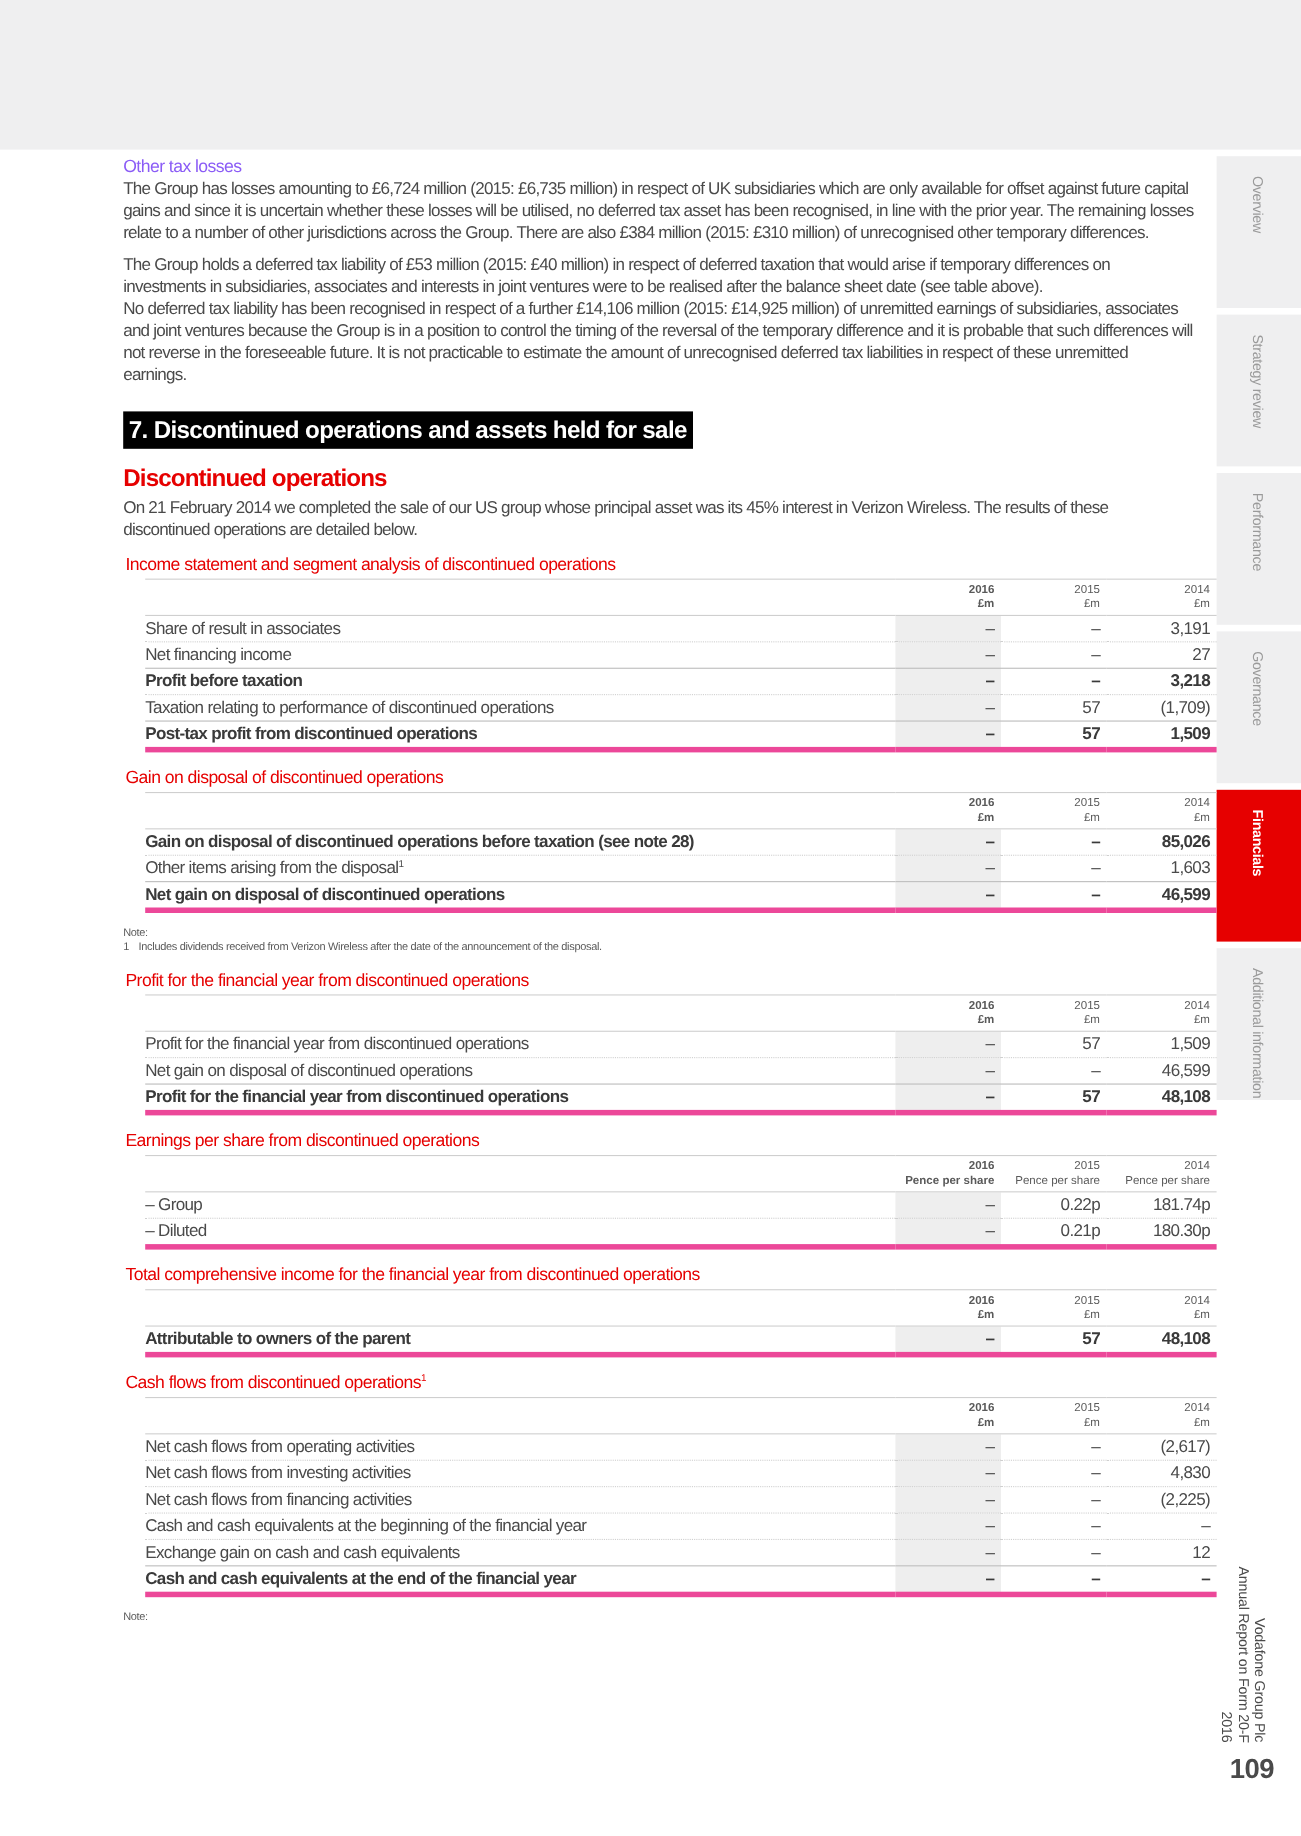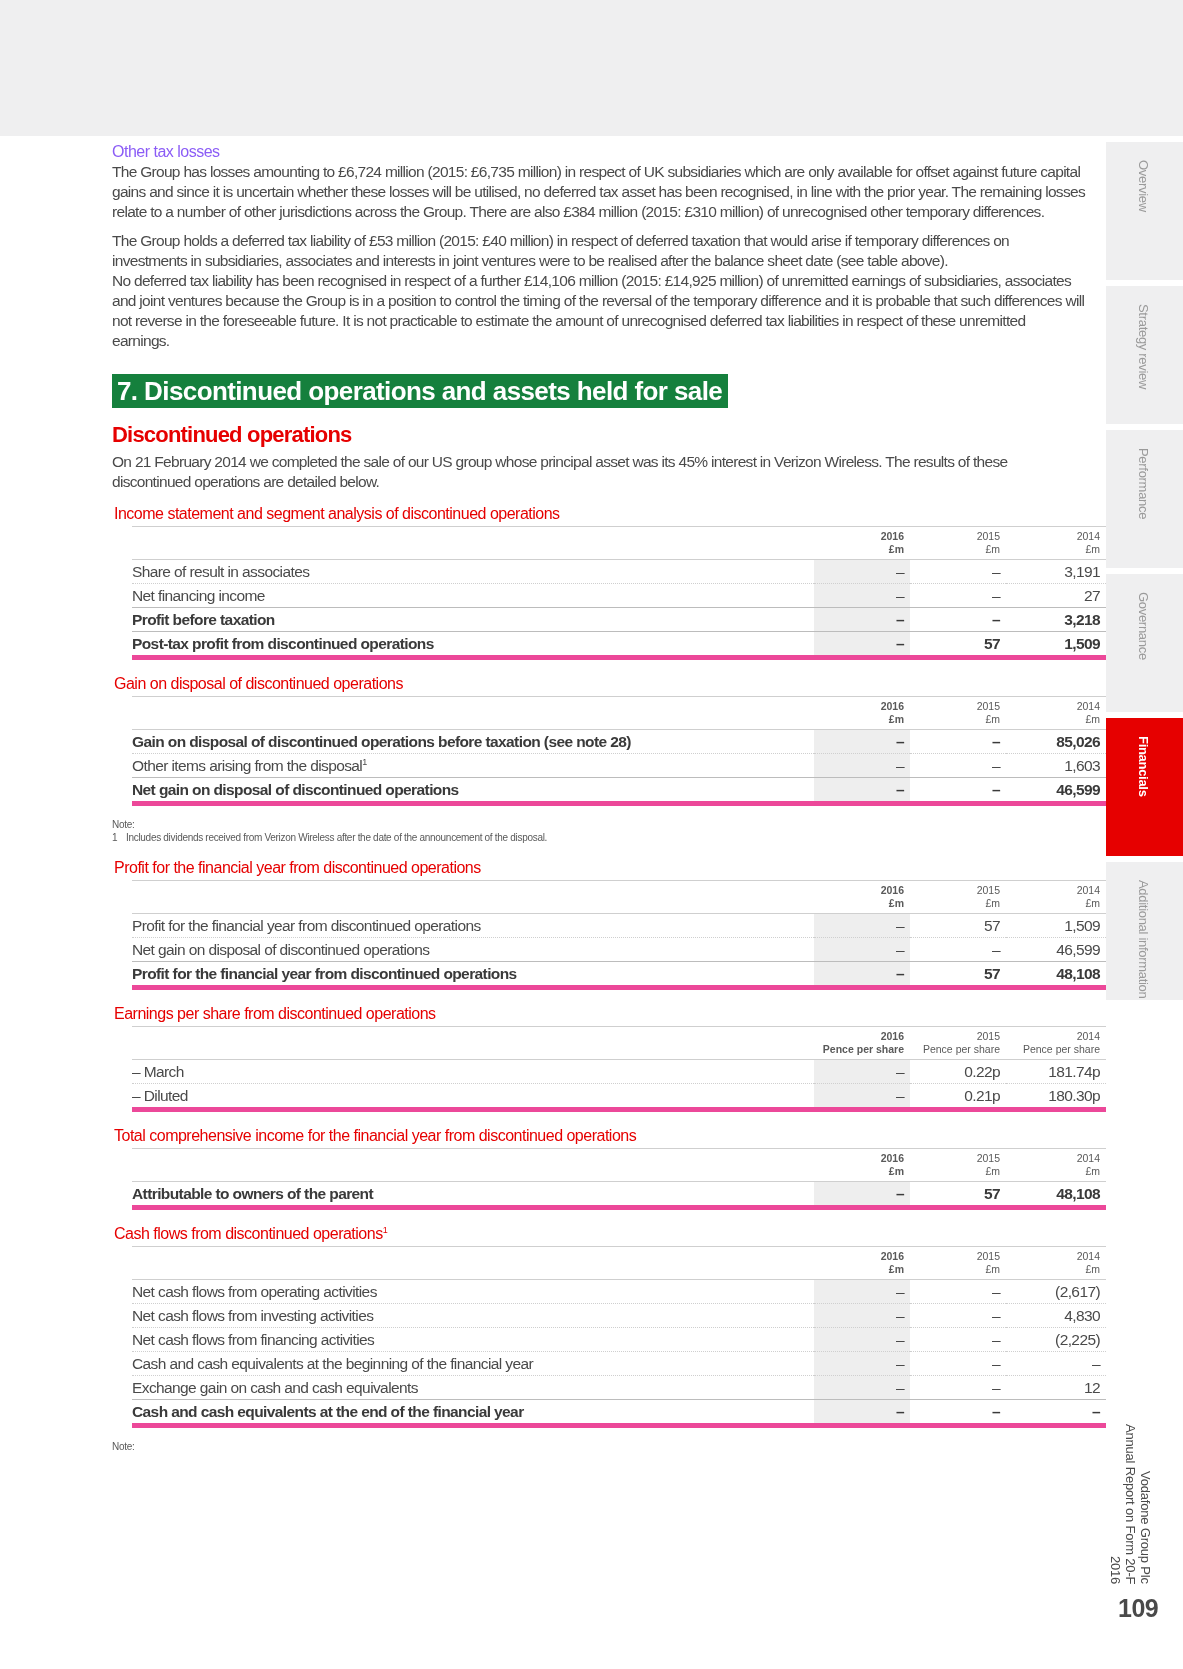--- a/index.html
+++ b/index.html
@@ -7,22 +7,22 @@
     width: 1183px; height: 1669px; position: relative; overflow: hidden;
     background: #ffffff;
     font-family: "Liberation Sans", "DejaVu Sans", sans-serif;
     color: #4a4a4a;
   }
   .top-band { position: absolute; left: 0; top: 0; width: 1183px; height: 136px; background: #efeff0; }
   .content { position: absolute; left: 112px; top: 142px; width: 974px; }
   .sub-h { color: #8b5cf6; font-weight: normal; font-size: 16px; letter-spacing: -0.5px; margin: 0; line-height: 20px; }
   p.body { font-size: 15.5px; line-height: 20px; letter-spacing: -0.7px; margin: 0 0 9px 0; color: #4a4a4a; }
   .section-banner {
-    display: inline-block; background: #15803d; color: #fff; font-weight: bold;
-    font-size: 26px; letter-spacing: -0.6px; padding: 3px 6px 3px 5px; margin-top: 14px; line-height: 28px;
+    display: inline-block; background: #000000; color: #fff; font-weight: bold;
+    font-size: 22px; letter-spacing: -0.6px; padding: 3px 6px 3px 5px; margin-top: 14px; line-height: 28px;
   }
   .big-h { color: #e60000; font-weight: bold; font-size: 22px; letter-spacing: -0.8px; margin: 14px 0 4px 0; line-height: 26px; }
   .tbl-title { color: #e60000; font-weight: normal; font-size: 16px; letter-spacing: -0.5px; margin: 2px; line-height: 20px; }
   table.fin { width: 100%; border-collapse: collapse; border-top: 1px solid #cfcfcf; margin-bottom: 14px; margin-left: 20px; }
   table.fin th { font-size: 10.5px; font-weight: normal; color: #5a5a5a; text-align: right; line-height: 13px; padding: 3px 6px 3px 0; vertical-align: bottom; }
   table.fin th.c2016 { font-weight: bold; }
   table.fin th.lbl { text-align: left; }
   table.fin td { font-size: 15.5px; letter-spacing: -0.6px; line-height: 21px; padding: 1px 6px 1px 0; border-top: 1px dotted #cfcfcf; color: #4a4a4a; }
   table.fin tr.hdr-row + tr td { border-top: 1px solid #cfcfcf; }
   table.fin td.num { text-align: right; }
@@ -115,20 +115,26 @@
           <td class="num shade">–</td>
           <td class="num">–</td>
           <td class="num">27</td>
         </tr>
     <tr class="bold">
           <td>Profit before taxation</td>
           <td class="num shade">–</td>
           <td class="num">–</td>
           <td class="num">3,218</td>
         </tr>
+    <tr>
+          <td>Taxation relating to performance of discontinued operations</td>
+          <td class="num shade">–</td>
+          <td class="num">57</td>
+          <td class="num">(1,709)</td>
+        </tr>
     <tr class="bold last">
           <td>Post-tax profit from discontinued operations</td>
           <td class="num shade">–</td>
           <td class="num">57</td>
           <td class="num">1,509</td>
         </tr>
   </tbody>
     </table>
 
   
@@ -219,21 +225,21 @@
         <col class="c-2014">
       </colgroup>
     <tbody>
         <tr class="hdr-row">
       <th class="lbl"></th>
       <th class="c2016"><span>2016</span><br><span>Pence per share</span></th>
       <th><span>2015</span><br><span>Pence per share</span></th>
       <th><span>2014</span><br><span>Pence per share</span></th>
     </tr>
     <tr>
-          <td>– March</td>
+          <td>– Group</td>
           <td class="num shade">–</td>
           <td class="num">0.22p</td>
           <td class="num">181.74p</td>
         </tr>
     <tr class="last">
           <td>– Diluted</td>
           <td class="num shade">–</td>
           <td class="num">0.21p</td>
           <td class="num">180.30p</td>
         </tr>

